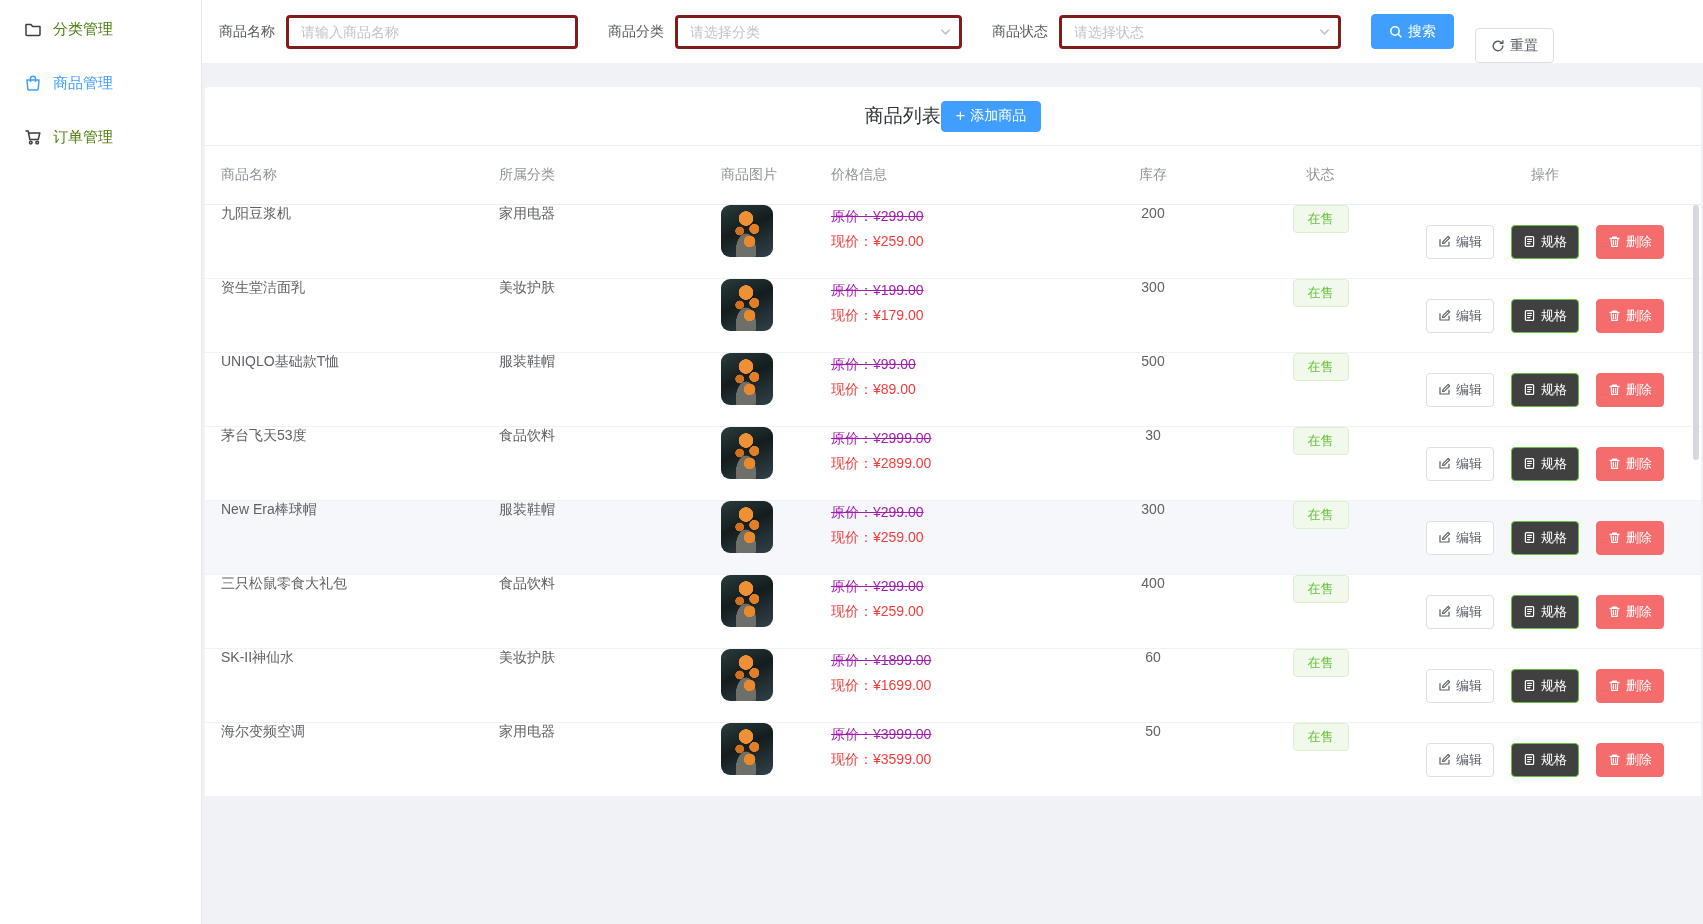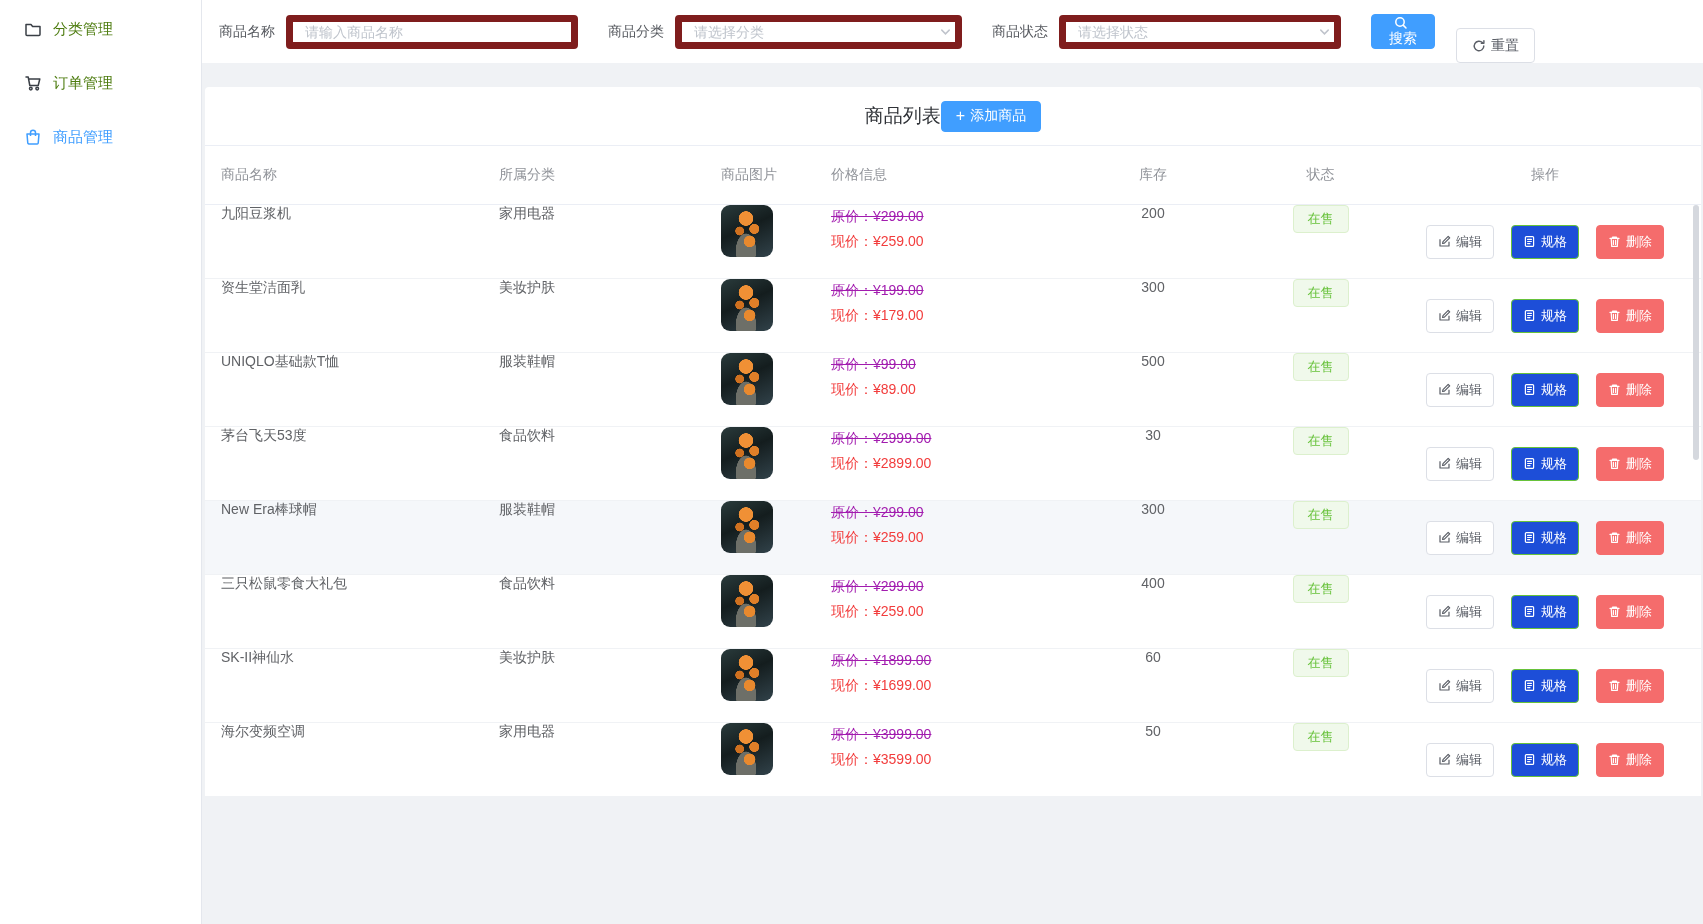--- a/index.html
+++ b/index.html
@@ -16,31 +16,31 @@
   .menu-item.active { color:#409eff; }
   .menu-item.active svg { stroke:#409eff; }
 
   
   .main { flex:1 1 auto; display:flex; flex-direction:column; background:#f0f2f5; min-width:0; }
 
   
   .filter-bar { height:63px; background:#ffffff; display:flex; align-items:center; padding:0 17px; flex:0 0 63px; }
   .f-label { font-size:14px; color:#55585e; margin-right:11px; white-space:nowrap; }
   .f-field { position:relative; margin-right:30px; }
-  .f-input { width:292px; height:34px; border:7px solid #7f1d1d; border-radius:4px; padding:0 12px; font-size:14px; color:#b91c1c; font-family:inherit; outline:none; background:#fff; }
+  .f-input { width:292px; height:34px; border:3px solid #7f1d1d; border-radius:4px; padding:0 12px; font-size:14px; color:#b91c1c; font-family:inherit; outline:none; background:#fff; }
   .f-input::placeholder { color:#bfc4cc; }
   .f-select .f-input { width:287px; padding-right:30px; }
   .f-select.status .f-input { width:282px; }
   .chevron { position:absolute; right:10px; top:50%; transform:translateY(-50%); width:13px; height:13px; pointer-events:none; }
 
   .btn { display:inline-flex; align-items:center; justify-content:center; border-radius:4px; cursor:pointer; font-family:inherit; border:1px solid transparent; white-space:nowrap; }
   .btn .b-icon { display:inline-flex; margin-right:5px; }
   .btn-primary { background:#409eff; border-color:#409eff; color:#fff; }
   .btn-plainwhite { background:#fff; border-color:#dcdfe6; color:#5a5e66; }
-  .btn-search { height:35px; padding:0 17px; font-size:14px; margin-right:21px;flex-direction:column; }
+  .btn-search { height:35px; padding:0 17px; font-size:14px; margin-right:21px; }
   .btn-reset { height:35px; padding:0 15px; font-size:14px;margin-top:28px; }
 
   
   .card { background:#ffffff; border-radius:4px; margin:24px 2px 0 3px; position:relative; }
   .card-header { height:59px; display:flex; align-items:center; justify-content:center; padding:0 16px; border-bottom:1px solid #ebeef5; }
   .card-title { font-size:19px; font-weight:500; color:#2f3237; }
   .btn-add { height:31px; padding:0 14px; font-size:14px; }
   .btn-add .plus { font-size:16px; margin-right:5px; line-height:1; font-weight:400; }
 
   
@@ -67,60 +67,60 @@
       radial-gradient(ellipse at 48% 88%, #6d6f68 0 26%, rgba(0,0,0,0) 27%),
       linear-gradient(155deg, #2a3b3c 0%, #141d1e 45%, #31424a 100%);
   }
 
   .price-original { color:#a21caf; text-decoration:line-through; line-height:22px; margin-bottom:3px; }
   .price-current  { color:#f23c3c; line-height:22px; }
 
   .badge { display:inline-block; background:#f0f9eb; color:#67c23a; border:1px solid #dcf0cd; border-radius:4px; font-size:13px; padding:5px 14px; line-height:1.2; }
 
   .btn-sm { height:33px; font-size:13px; padding:16px 11px; }
-  .btn-success { background:#1d4ed8; border-color:#67c23a; color:#fff; }
+  .btn-success { background:#404040; border-color:#67c23a; color:#fff; }
   .btn-danger  { background:#f56c6c; border-color:#f56c6c; color:#fff; }
 
   .scrollbar-thumb { position:absolute; top:118px; right:2px; width:6px; height:255px; background:#d5d8de; border-radius:3px; }
 
   svg { display:block; }
 </style>
 </head>
 <body>
 
 <div class="app">
 
   <aside class="sidebar">
     <div class="menu-item">
       <span class="mi-icon">
         <svg viewBox="0 0 18 18" fill="none" stroke-width="1.5">
             <path d="M2 4.5h5l1.6 2H16v8a1 1 0 0 1-1 1H3a1 1 0 0 1-1-1v-10z" stroke-linejoin="round"></path>
           </svg>
       </span>
       <span>分类管理</span>
+    </div>
+    <div class="menu-item active">
+      <span class="mi-icon">
+        <svg viewBox="0 0 18 18" fill="none" stroke-width="1.5">
+            <path d="M3 6h12l-0.8 9.2a1 1 0 0 1-1 .8H4.8a1 1 0 0 1-1-.8L3 6z" stroke-linejoin="round"></path>
+            <path d="M6.5 8V4.8a2.5 2.5 0 0 1 5 0V8"></path>
+          </svg>
+      </span>
+      <span>商品管理</span>
     </div>
     <div class="menu-item">
       <span class="mi-icon">
         <svg viewBox="0 0 18 18" fill="none" stroke-width="1.5">
             <path d="M2 3h2.2l1.6 8.5h8.4l1.6-6.5H5" stroke-linejoin="round" stroke-linecap="round"></path>
             <circle cx="6.8" cy="14.6" r="1.3"></circle>
             <circle cx="13.2" cy="14.6" r="1.3"></circle>
           </svg>
       </span>
       <span>订单管理</span>
     </div>
-    <div class="menu-item active">
-      <span class="mi-icon">
-        <svg viewBox="0 0 18 18" fill="none" stroke-width="1.5">
-            <path d="M3 6h12l-0.8 9.2a1 1 0 0 1-1 .8H4.8a1 1 0 0 1-1-.8L3 6z" stroke-linejoin="round"></path>
-            <path d="M6.5 8V4.8a2.5 2.5 0 0 1 5 0V8"></path>
-          </svg>
-      </span>
-      <span>商品管理</span>
-    </div>
   </aside>
 
   <main class="main">
 
     <section class="filter-bar">
       <span class="f-label">商品名称</span>
       <div class="f-field">
         <input class="f-input" type="text" placeholder="请输入商品名称" style="">
       </div>
 

